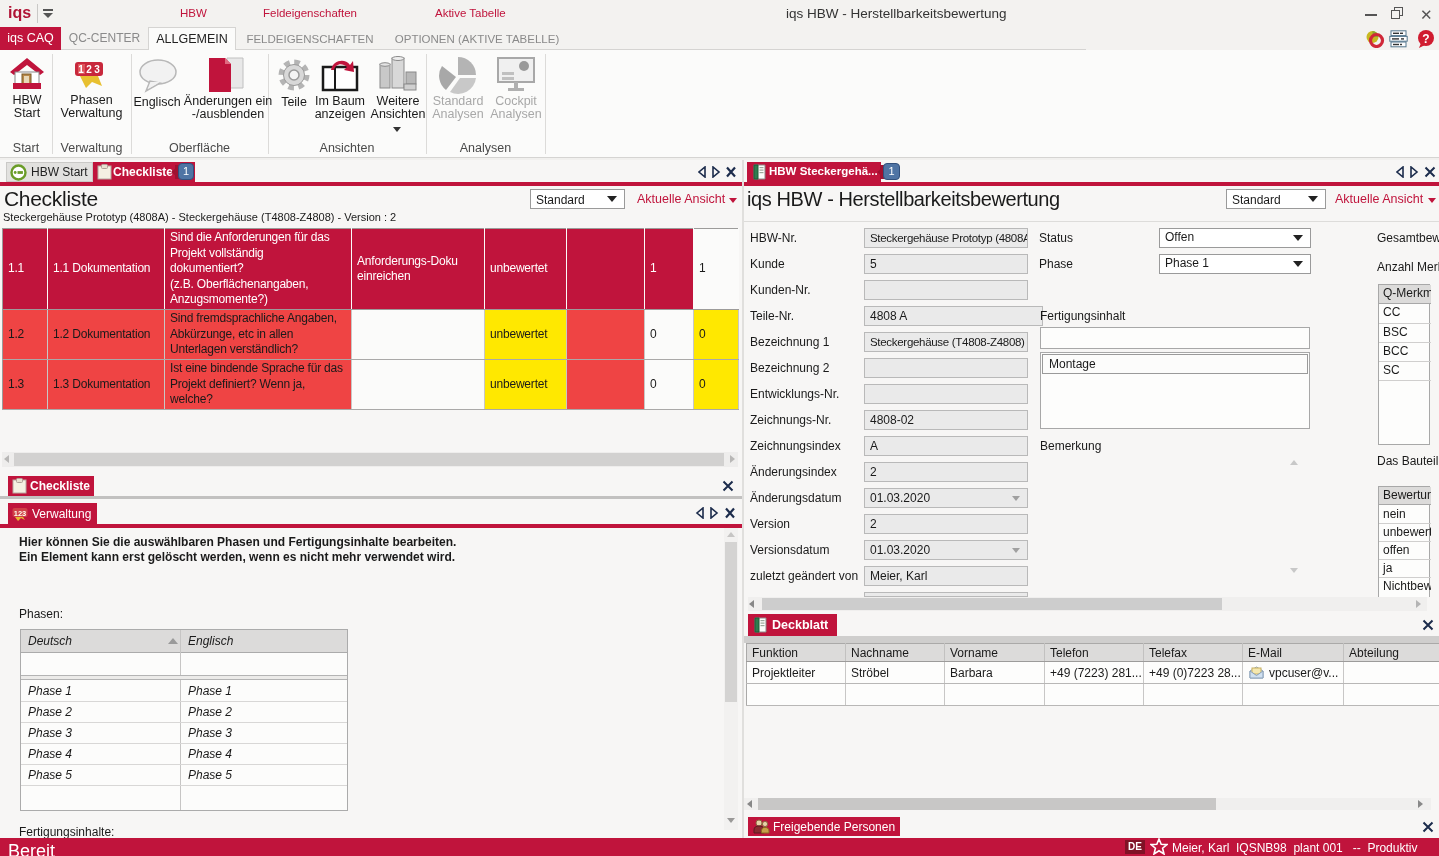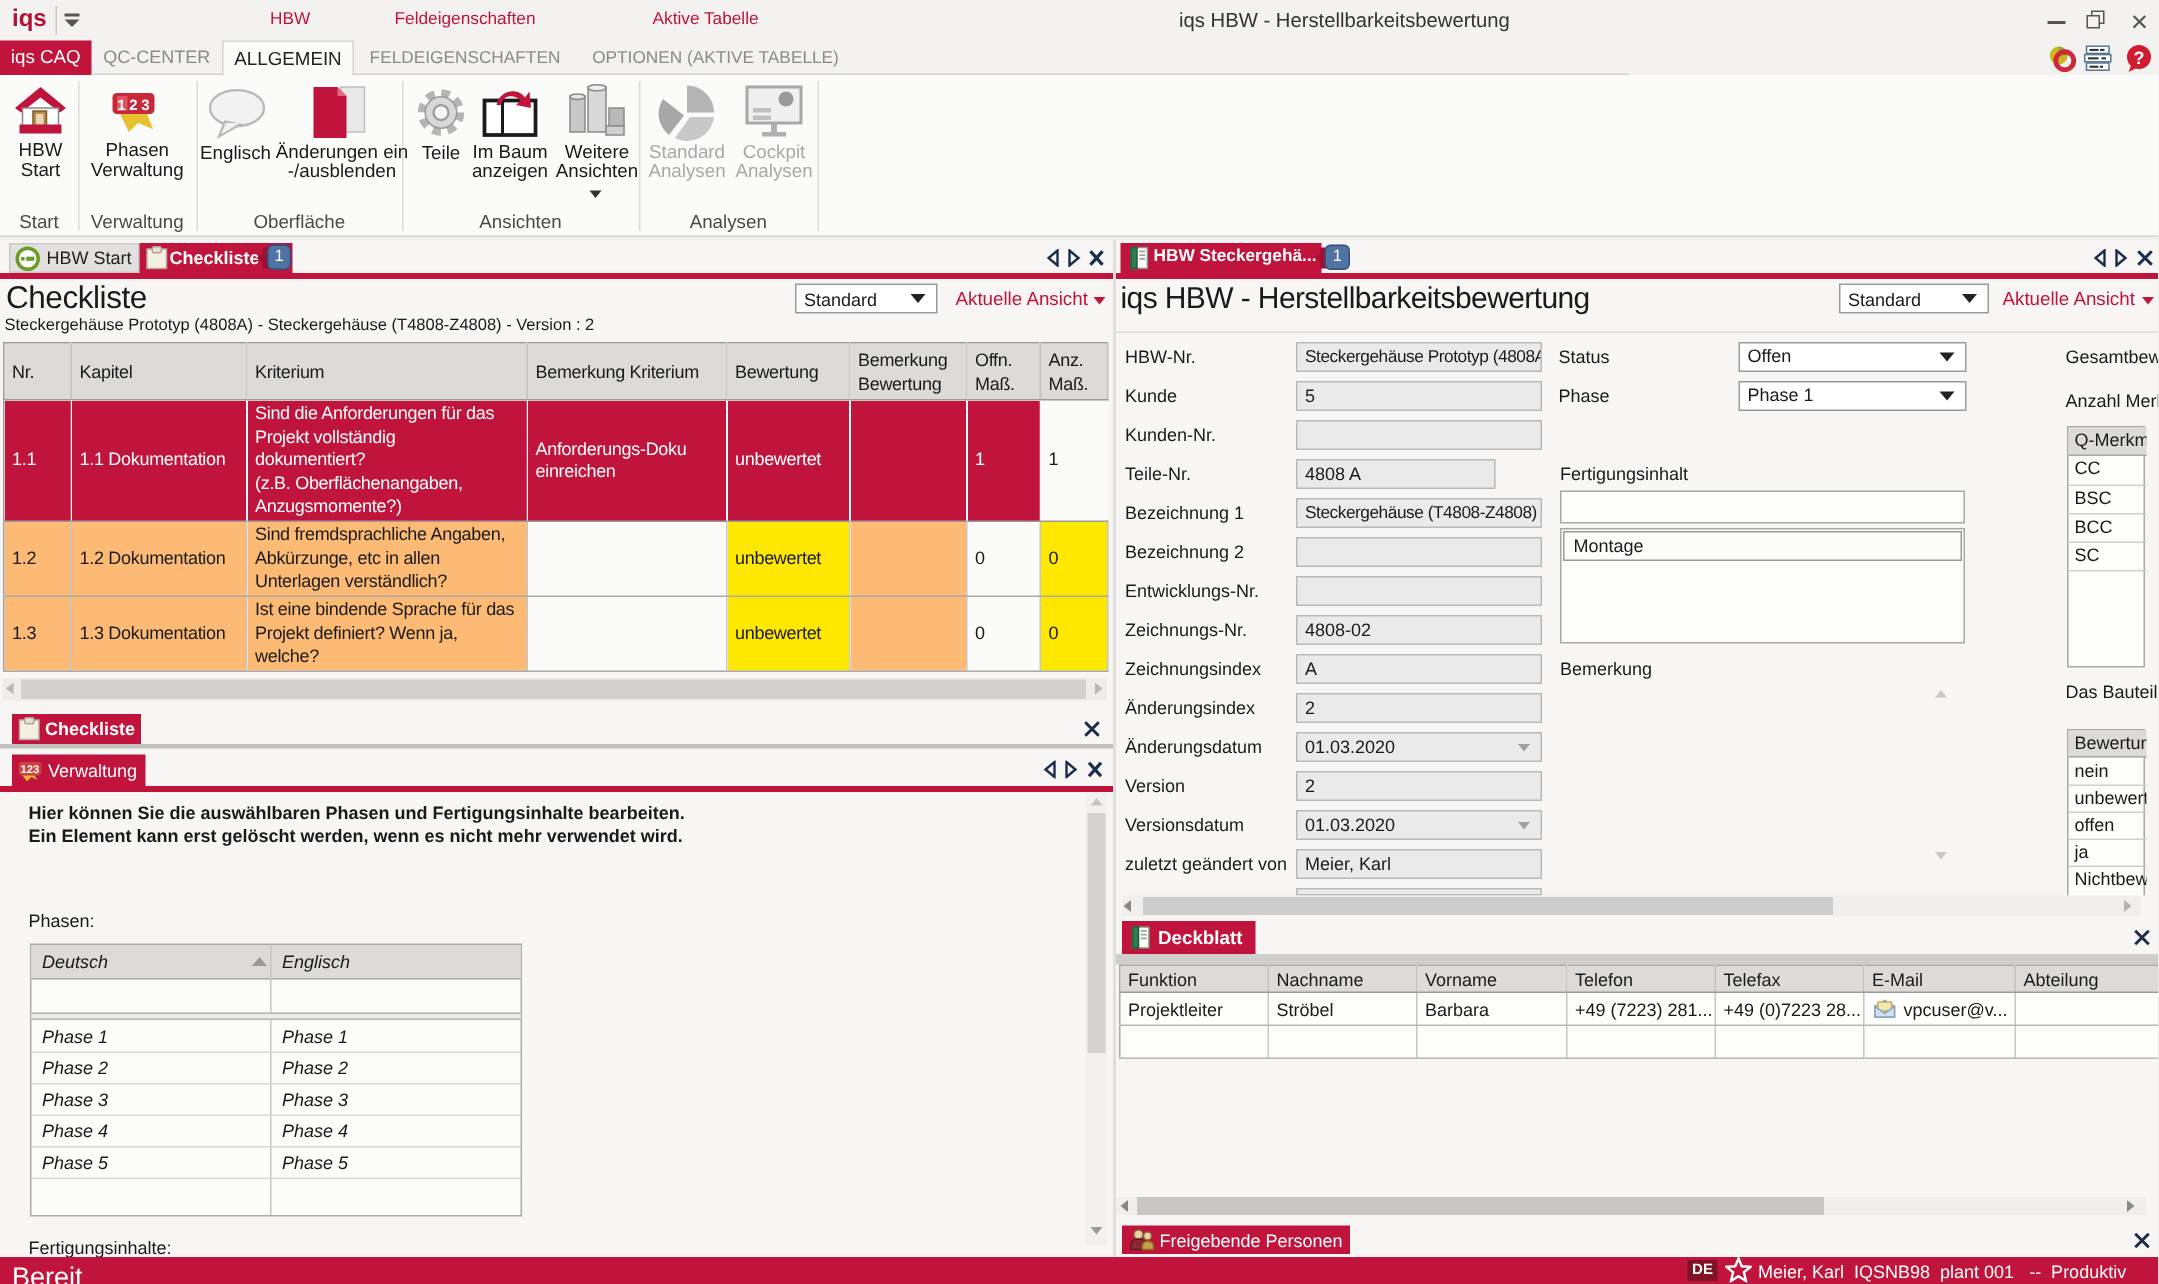--- a/index.html
+++ b/index.html
@@ -12,21 +12,21 @@
   .lbl { position:absolute; font-size:12px; color:#1a1a1a; white-space:nowrap; }
   .ddw { position:absolute; background:#fff; border:1px solid #9a9a9a; font-size:12px; padding:1px 5px 0 5px; overflow:hidden; white-space:nowrap; }
   .ddarrow { position:absolute; width:0; height:0; border-left:5px solid transparent; border-right:5px solid transparent; border-top:6px solid #222; }
   .tabred { position:absolute; background:#c0143c; color:#fff; font-weight:bold; font-size:13px; }
   
   #leftpanel table { border:1px solid #9c9b9a; font-size:12px; letter-spacing:-0.2px; }
   #leftpanel table td { vertical-align:middle; padding:1px 2px 1px 5px; overflow:hidden; white-space:nowrap; }
   .hrow td { background:#dcdbda; height:38px; border-right:1px solid #c2c1c0; border-bottom:1px solid #9c9b9a; color:#1a1a1a; line-height:16px; }
   .r1 td { background:#c0143c; color:#fff; border-right:1px solid rgba(255,255,255,0.5); border-bottom:1px solid #9c9b9a; line-height:15.5px; }
   .r2 td { border-right:1px solid #c8c7c6; border-bottom:1px solid #aaa9a8; line-height:15.5px; }
-  td.g { background:#fdba74; }
+  td.g { background:#ef4444; }
   td.w { background:#fbfbfa; }
   td.y { background:#ffe800; }
   
   #deck { border:1px solid #aaa9a8; }
   #deck td { padding:1px 2px 1px 5px; overflow:hidden; white-space:nowrap; font-size:12px; }
   .dh td { background:#dcdbda; height:18px; border-right:1px solid #c2c1c0; border-bottom:1px solid #9c9b9a; }
   .dr td { background:#fdfdfc; height:22px; border-right:1px solid #c8c7c6; border-bottom:1px solid #b8b7b6; }
   .envg { vertical-align:-2px; margin-right:4px; }
 </style>
 </head>
@@ -206,30 +206,20 @@
           <col style="width:45px">
             <col style="width:117px">
             <col style="width:187px">
             <col style="width:133px">
             <col style="width:82px">
             <col style="width:78px">
             <col style="width:49px">
             <col style="width:45px">
         </colgroup>
         <tbody>
-            <tr class="hrow">
-          <td>Nr.</td>
-              <td>Kapitel</td>
-              <td>Kriterium</td>
-              <td>Bemerkung Kriterium</td>
-              <td>Bewertung</td>
-              <td style="white-space:normal;">Bemerkung Bewertung</td>
-              <td style="white-space:normal;">Offn. Maß.</td>
-              <td style="white-space:normal;">Anz. Maß.</td>
-        </tr>
         <tr class="r1" style="height:81px;">
           <td>1.1</td>
               <td>1.1 Dokumentation</td>
           <td>Sind die Anforderungen für das<br>Projekt vollständig<br>dokumentiert?<br>(z.B. Oberflächenangaben,<br>Anzugsmomente?)</td>
           <td>Anforderungs-Doku<br>einreichen</td>
           <td>unbewertet</td>
               <td></td>
               <td>1</td>
           <td style="background:#fbfbfa;color:#1a1a1a;">1</td>
         </tr>
@@ -355,21 +345,21 @@
     <div class="abs" style="left:684px;top:38px;width:0;height:0;border-left:4px solid transparent;border-right:4px solid transparent;border-top:5px solid #c0143c;"></div>
     <div class="abs" style="left:0;top:61px;width:695px;height:1px;background:#dddcda;"></div>
 
     <div class="lbl" style="left:6px;top:71px;">HBW-Nr.</div>
       <div class="inp" style="left:120px;top:68px;width:164px;height:20px;font-size:11.5px;letter-spacing:-0.3px;">Steckergehäuse Prototyp (4808A</div>
     <div class="lbl" style="left:6px;top:97px;">Kunde</div>
       <div class="inp" style="left:120px;top:94px;width:164px;height:20px;">5</div>
     <div class="lbl" style="left:6px;top:123px;">Kunden-Nr.</div>
       <div class="inp" style="left:120px;top:120px;width:164px;height:20px;"></div>
     <div class="lbl" style="left:6px;top:149px;">Teile-Nr.</div>
-      <div class="inp" style="left:120px;top:146px;width:133px;height:20px;">4808 A</div>
+      <div class="inp" style="left:120px;top:146px;width:179px;height:20px;">4808 A</div>
     <div class="lbl" style="left:6px;top:175px;">Bezeichnung 1</div>
       <div class="inp" style="left:120px;top:172px;width:164px;height:20px;font-size:11.5px;letter-spacing:-0.3px;">Steckergehäuse (T4808-Z4808)</div>
     <div class="lbl" style="left:6px;top:201px;">Bezeichnung 2</div>
       <div class="inp" style="left:120px;top:198px;width:164px;height:20px;"></div>
     <div class="lbl" style="left:6px;top:227px;">Entwicklungs-Nr.</div>
       <div class="inp" style="left:120px;top:224px;width:164px;height:20px;"></div>
     <div class="lbl" style="left:6px;top:253px;">Zeichnungs-Nr.</div>
       <div class="inp" style="left:120px;top:250px;width:164px;height:20px;">4808-02</div>
     <div class="lbl" style="left:6px;top:279px;">Zeichnungsindex</div>
       <div class="inp" style="left:120px;top:276px;width:164px;height:20px;">A</div>

